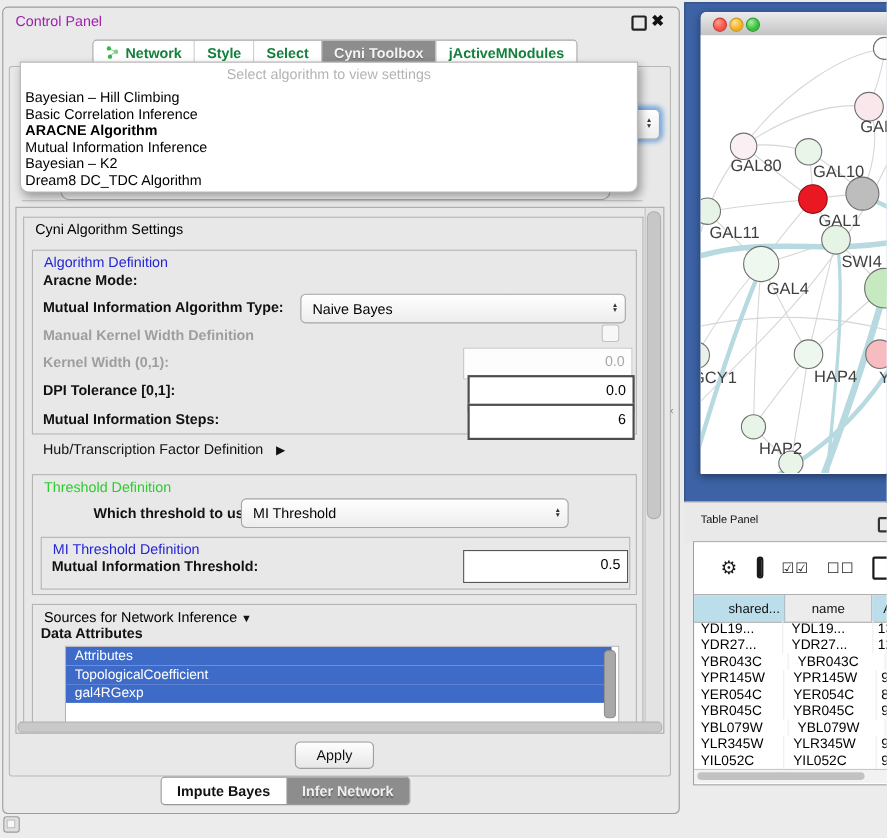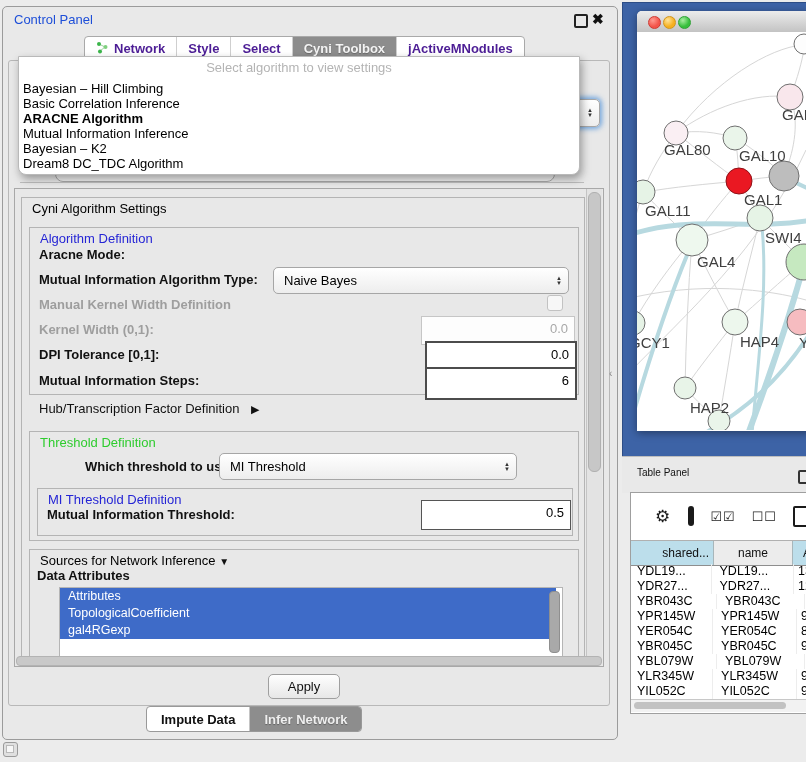--- a/index.html
+++ b/index.html
@@ -5,28 +5,28 @@
   html,body{margin:0;padding:0;}
   body{
     position:relative;width:806px;height:762px;overflow:hidden;
     background:#ececec;font-family:"Liberation Sans",sans-serif;
     -webkit-font-smoothing:antialiased;
   }
   .abs{position:absolute;}
   
   .cp-window{left:2px;top:6px;width:614px;height:732px;background:#e9e9e9;
     border:1px solid #9b9b9b;border-radius:5px;}
-  .cp-title{left:14px;top:12px;font-size:13px;color:#1d4ed8;}
+  .cp-title{left:14px;top:12px;font-size:13px;color:#a21caf;}
   .icon-undock{left:574px;top:14px;width:10px;height:10px;border:2px solid #222;border-radius:2px;}
   .icon-close{left:592px;top:11px;font-size:14px;font-weight:bold;color:#111;}
   
   .tabbar{left:84px;top:36px;height:23px;display:flex;background:#fff;
     border:1px solid #a9a9a9;border-radius:4px;overflow:hidden;}
   .tab{display:flex;align-items:center;padding:0 11px;font-size:13px;font-weight:bold;
-    color:#4c1d95;border-left:1px solid #cfcfcf;white-space:nowrap;}
+    color:#15803d;border-left:1px solid #cfcfcf;white-space:nowrap;}
   .tab:first-child{border-left:none;}
   .tab.sel{background:#8d8d8d;color:#f4f4f4;text-shadow:0 1px 1px rgba(0,0,0,.25);}
   .tab .ticon{margin-right:5px;display:inline-block;}
   
   .content-box{left:8px;top:60px;width:600px;height:644px;background:#e8e8e8;
     border:1px solid #b8b8b8;border-radius:3px;}
   
   .combo-behind{left:420px;top:99px;width:178px;height:26px;border-radius:5px;
     background:linear-gradient(#ffffff,#ededed);border:1px solid #a6a6a6;z-index:10;
     box-shadow:0 0 5px 2px rgba(95,155,220,.85);}
@@ -242,21 +242,21 @@
 </div>
 
 <div class="abs vscroll"></div>
 <div class="abs vthumb"></div>
 <div class="abs hscroll"></div>
 
 <div class="abs apply">Apply</div>
 
 <div class="abs btabs">
   <div class="btab">
-      <span>Impute Data</span>
+      <span>Impute Bayes</span>
     </div>
   <div class="btab sel">
       <span>Infer Network</span>
     </div>
 </div>
 
 <div class="abs mini-icon">
     <i></i>
   </div>
 <div class="abs divider-handle">‹</div>

